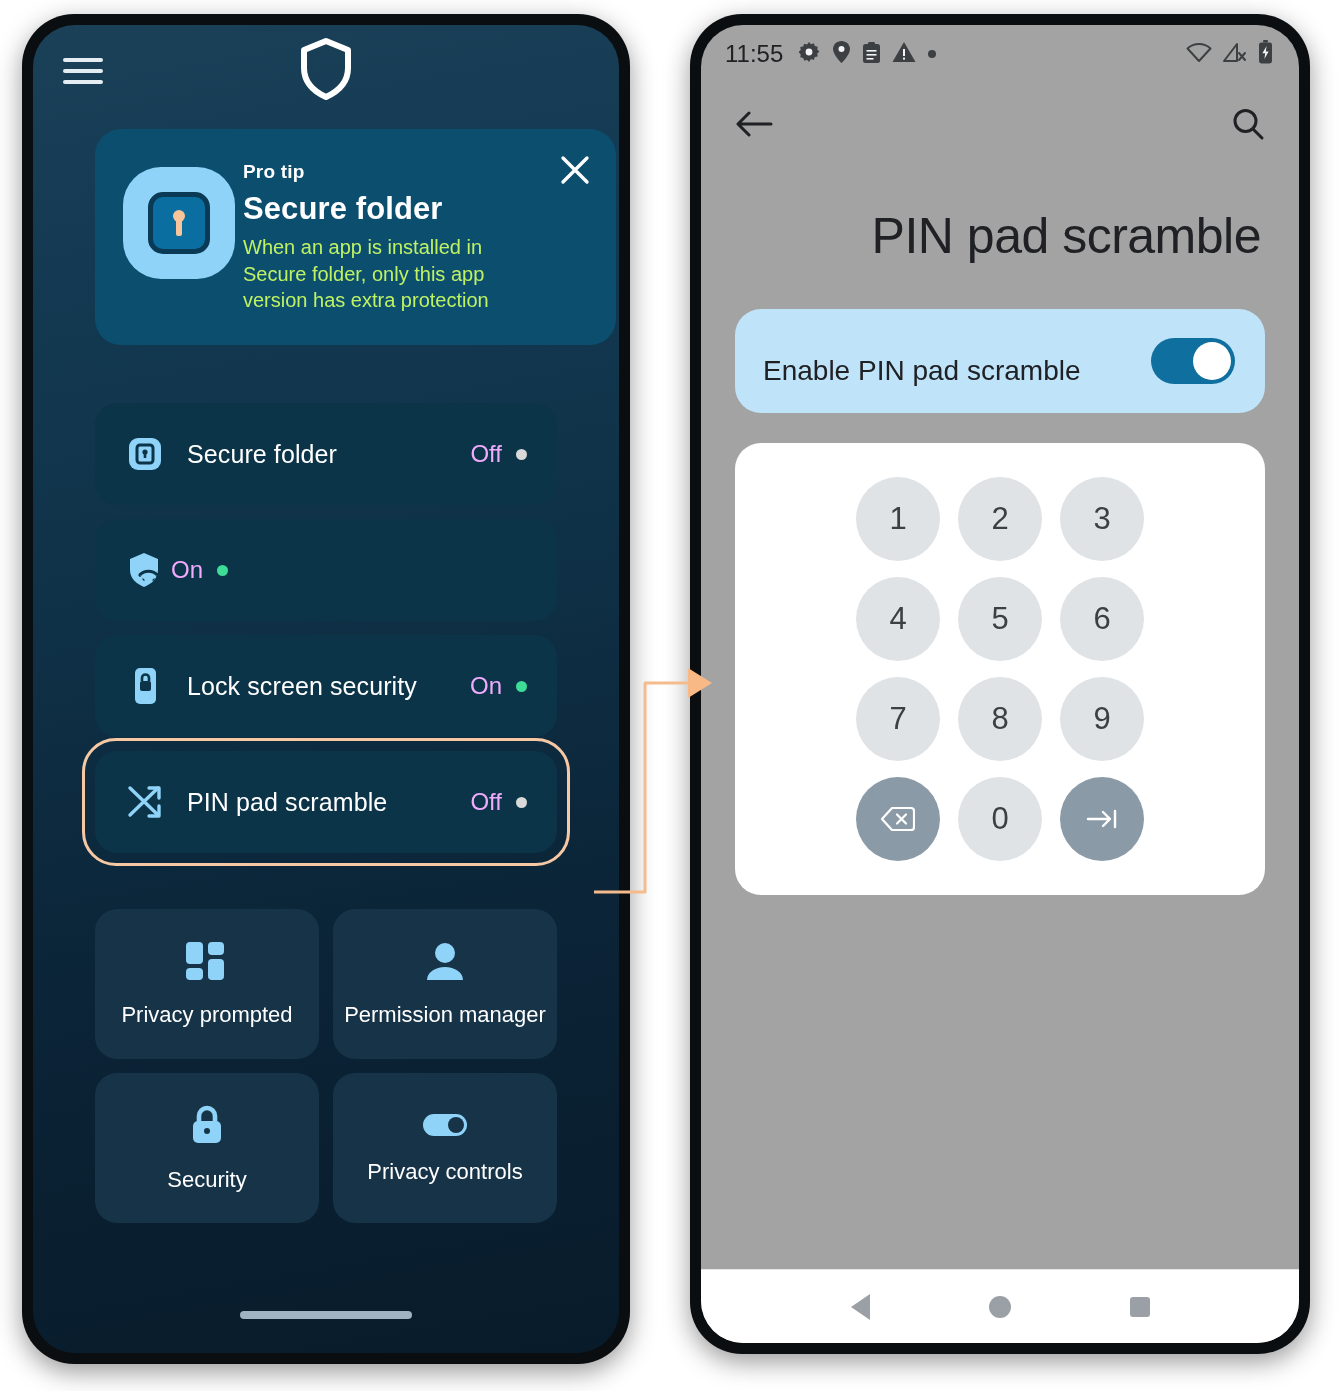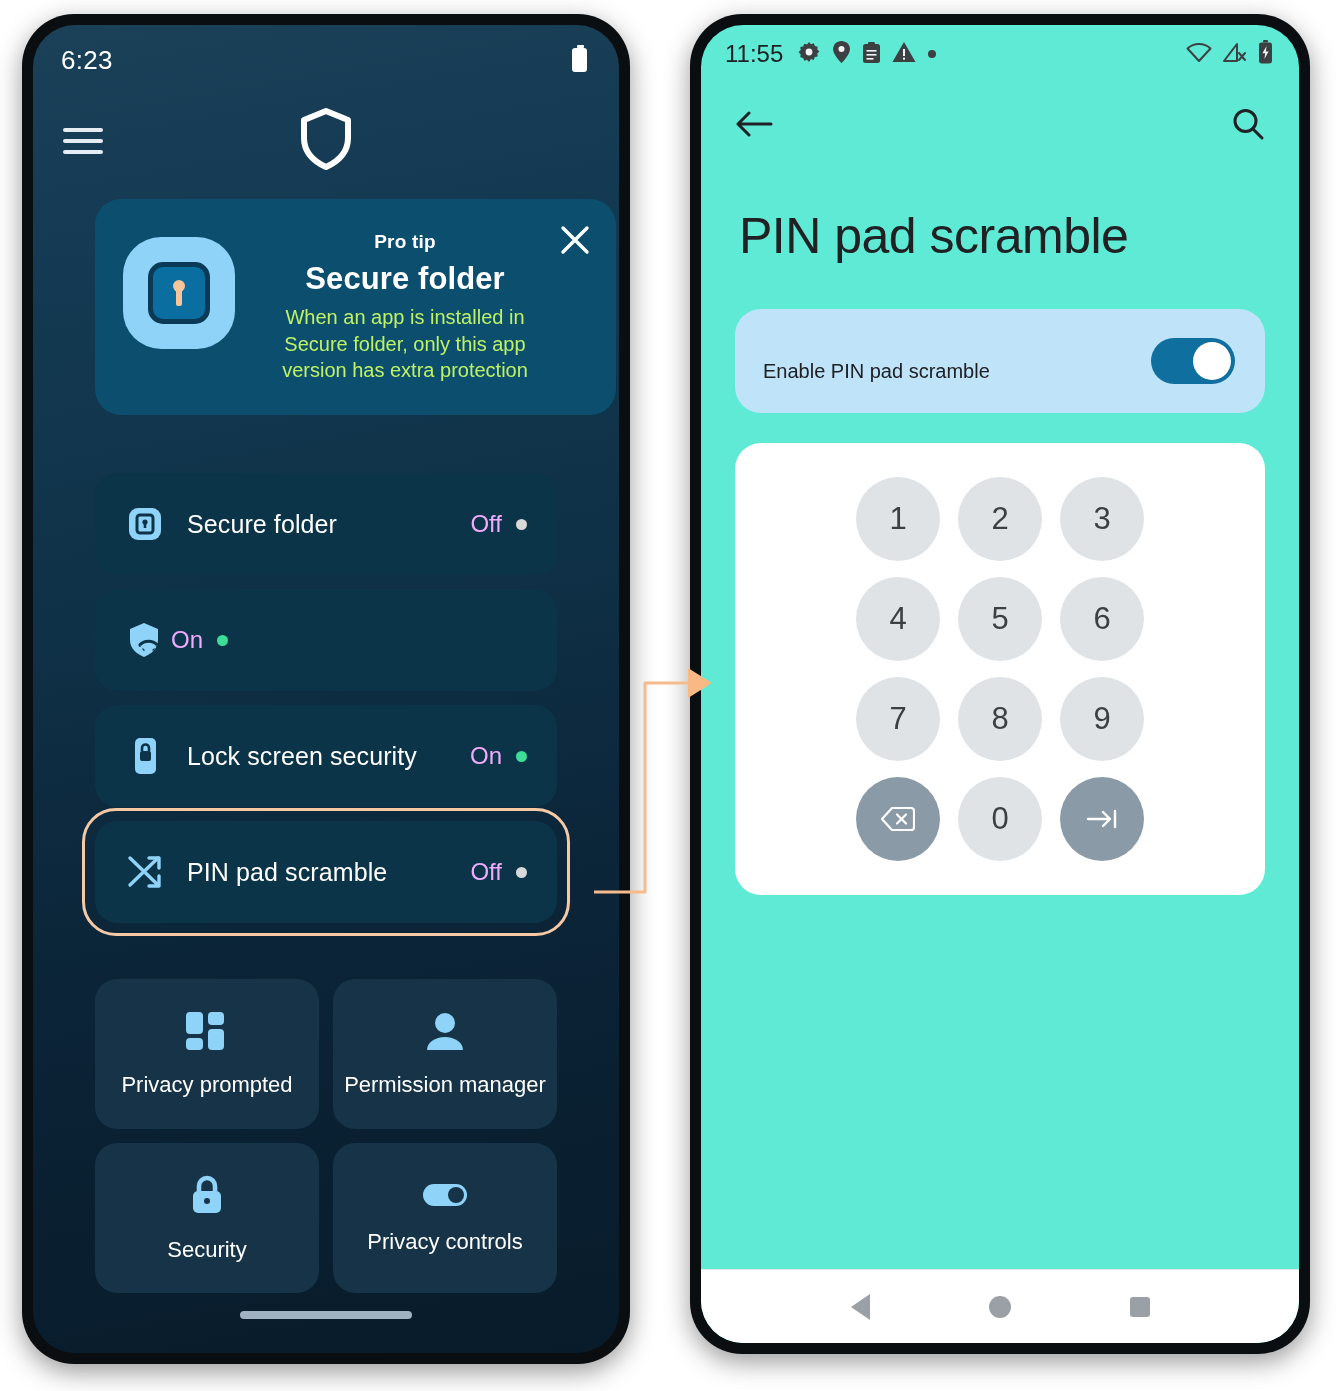--- a/index.html
+++ b/index.html
@@ -27,21 +27,21 @@
   }
 
   
   #phone-left { left: 22px; top: 14px; width: 608px; height: 1350px; }
   #phone-left .phone-screen {
     background: linear-gradient(170deg, #1b4159 0%, #133a52 18%, #0f3147 42%, #0b2437 68%, #081b2a 100%);
   }
 
   
   #phone-right { left: 690px; top: 14px; width: 620px; height: 1340px; }
-  #phone-right .phone-screen { background: #5eead4; }
+  #phone-right .phone-screen { background: #a3a3a3; text-align: right; }
 
   
   .l-status {
     height: 70px; display: flex; align-items: center;
     justify-content: space-between; padding: 0 32px 0 28px;
     color: #ffffff;
   }
   .l-time { font-size: 26px; font-weight: 500; letter-spacing: .3px; }
   .l-battery {
     width: 15px; height: 24px; border: 2.5px solid #fff; border-radius: 3px;
@@ -78,21 +78,21 @@
   }
   .keyhole { width: 15px; height: 26px; position:relative; }
   .keyhole::before {
     content:''; position:absolute; top:0; left:1.5px; width:12px; height:12px;
     border-radius:50%; background:#f8c49a;
   }
   .keyhole::after {
     content:''; position:absolute; bottom:0; left:4.5px; width:6px; height:17px;
     background:#f8c49a; border-radius:0 0 2px 2px;
   }
-  .tip-text { margin-left: 40px; padding-top: 2px; text-align: center; }
+  .tip-text { margin-left: 8px; padding-top: 2px; }
   .tip-kicker { font-size: 19px; font-weight: 700; color:#ffffff; letter-spacing:.2px; }
   .tip-title { font-size: 31px; font-weight: 700; color:#ffffff; margin-top: 8px; letter-spacing:.1px; }
   .tip-desc { font-size: 20px; color:#bef264; line-height: 1.33; margin-top: 7px; max-width: 260px; }
   .tip-close {
     position:absolute; right: 24px; top: 24px; width: 34px; height: 34px; cursor:pointer;
   }
 
   
   .rows { margin-top: 52px; padding: 0 62px; display:flex; flex-direction:column; gap: 14px; }
   .row {
@@ -133,21 +133,21 @@
   .r-status-right { display:flex; align-items:center; gap: 11px; }
 
   .r-appbar { height: 86px; display:flex; align-items:center; justify-content:space-between; padding: 0 34px; }
 
   .r-title { font-size: 50px; color:#202124; font-weight:400; padding: 38px 38px 0 38px; letter-spacing:-.5px; }
 
   .r-toggle-card {
     margin: 44px 34px 0 34px; height: 104px; background:#bfe3f9; border-radius: 26px;
     display:flex; align-items:center; justify-content:space-between; padding: 0 30px 0 28px;
   }
-  .r-toggle-label { font-size: 20px; color:#202124;margin-top:20px; }
+  .r-toggle-label { font-size: 28px; color:#202124;margin-top:20px; }
   .switch {
     width: 84px; height: 46px; border-radius: 23px; background:#0f6f9e; position:relative;
     cursor:pointer;
   }
   .switch .knob {
     position:absolute; right: 4px; top: 4px; width: 38px; height:38px; border-radius:50%;
     background:#ffffff;
   }
 
   .pinpad-card {
@@ -181,24 +181,20 @@
   .connector { position:absolute; left: 0; top:0; width:1343px; height:1391px; pointer-events:none; }
 </style>
 </head>
 <body>
 
 <div class="stage">
 
   <div class="phone" id="phone-left">
     <div class="phone-screen">
 
-      <div class="l-status">
-        <span class="l-time">6:23</span>
-        <span class="l-battery"></span>
-      </div>
 
       <div class="l-appbar">
         <div class="hamburger">
           <i></i>
             <i></i>
             <i></i>
         </div>
         <div class="shield-logo">
           <svg width="54" height="64" viewBox="0 0 54 64" fill="none">
             <path d="M27 4 L49 13 V31 C49 46 38 55 27 60 C16 55 5 46 5 31 V13 Z" stroke="#ffffff" stroke-width="6" stroke-linejoin="round" fill="none"></path>

